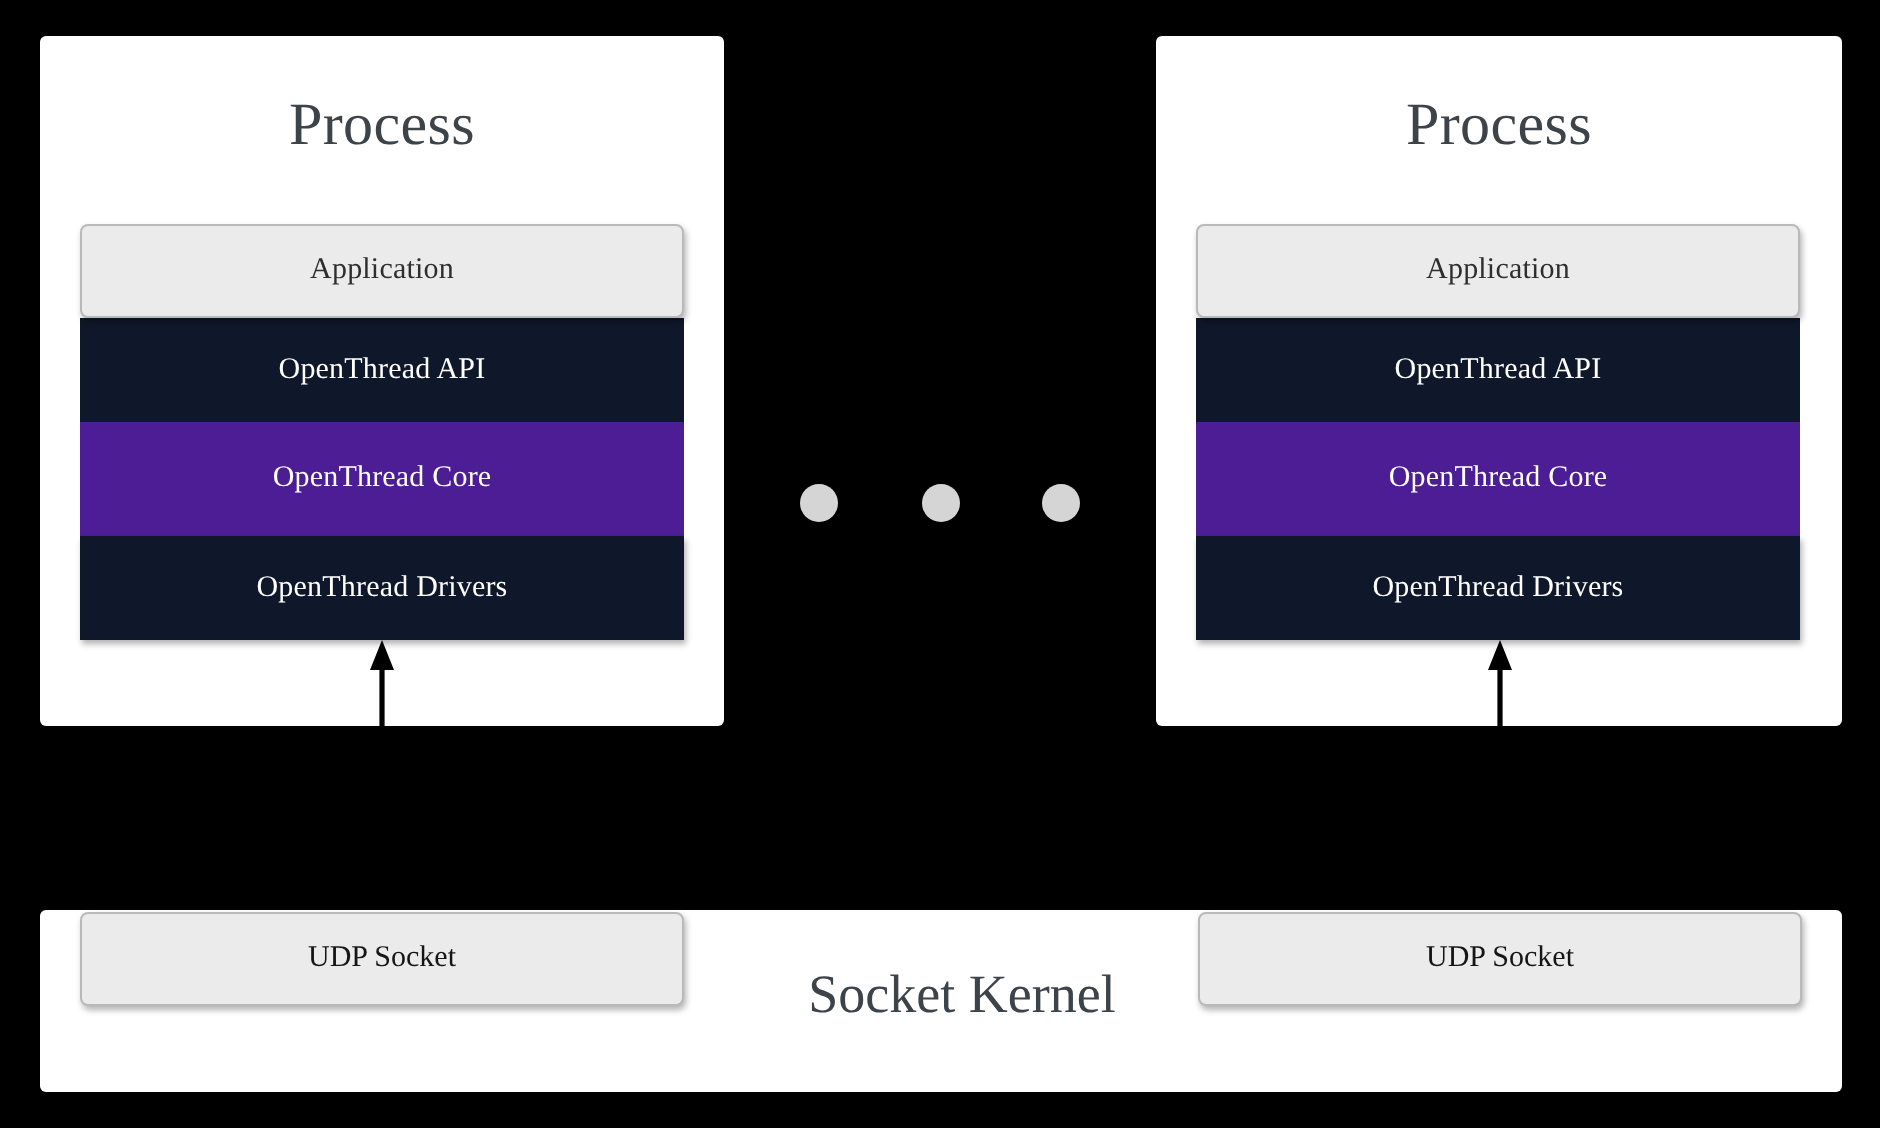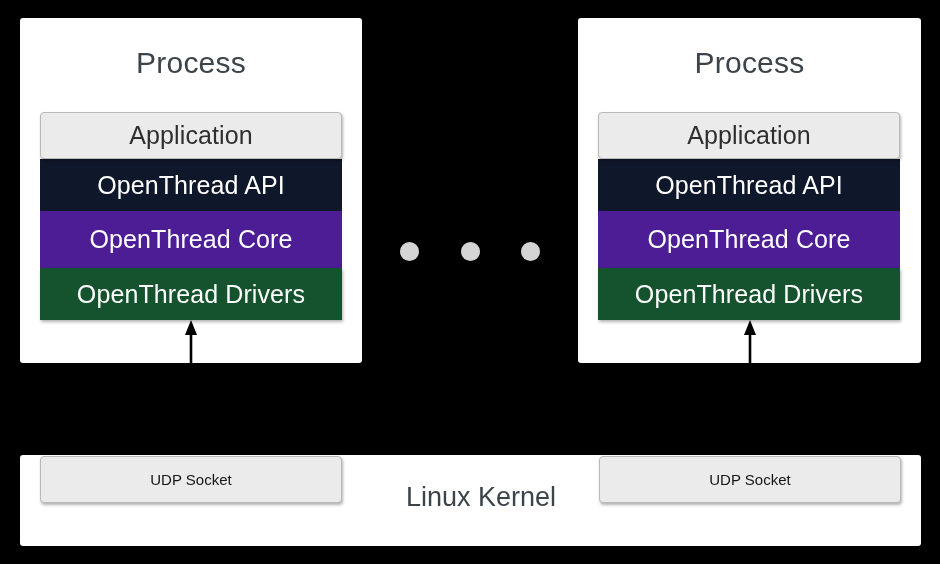--- a/index.html
+++ b/index.html
@@ -10,21 +10,21 @@
     height: 564px;
     background: #000000;
     overflow: hidden;
   }
 
   #canvas {
     position: relative;
     width: 940px;
     height: 557px;
     background: #000000;
-    font-family: Liberation Sans, sans-serif;
+    font-family: Liberation Serif, serif;
   }
 
   
   .process-box {
     position: absolute;
     background: #ffffff;
     border-radius: 3px;
   }
   #process-left  { left: 20px;  top: 18px; width: 342px; height: 345px; }
   #process-right { left: 578px; top: 18px; width: 343px; height: 345px; }
@@ -49,21 +49,21 @@
     top: 94px;
     width: 302px;
   }
 
   .layer {
     position: relative;
     display: flex;
     align-items: center;
     justify-content: center;
     width: 302px;
-    font-size: 25px;
+    font-size: 15px;
     font-weight: 400;
     line-height: 1;
     letter-spacing: 0.1px;
   }
 
   .layer-application {
     height: 47px;
     background: #ebebeb;
     color: #2e2e2e;
     border: 1px solid #b9b9b9;
@@ -82,21 +82,21 @@
 
   .layer-core {
     height: 57px;
     background: #4c1d95;
     color: #ffffff;
     z-index: 2;
   }
 
   .layer-drivers {
     height: 52px;
-    background: #14532d;
+    background: #0f172a;
     color: #ffffff;
     box-shadow: 1px 2px 3px rgba(0,0,0,0.30);
     z-index: 2;
   }
 
   
   .arrow-up {
     position: absolute;
     width: 14px;
     height: 45px;
@@ -208,18 +208,18 @@
   <div class="arrow-up" id="arrow-right">
     <svg width="14" height="45" viewBox="0 0 14 45" xmlns="http://www.w3.org/2000/svg">
       <polygon points="7,0 13,15 1,15" fill="#000000"></polygon>
       <rect x="5.7" y="13" width="2.6" height="32" fill="#000000"></rect>
     </svg>
   </div>
 
   <div id="kernel-band">
     <div class="udp-socket" id="udp-socket-left">UDP Socket</div>
 
-    <div id="kernel-label">Linux Kernel</div>
+    <div id="kernel-label">Socket Kernel</div>
 
     <div class="udp-socket" id="udp-socket-right">UDP Socket</div>
   </div>
 
 </div>
 
 </body></html>

